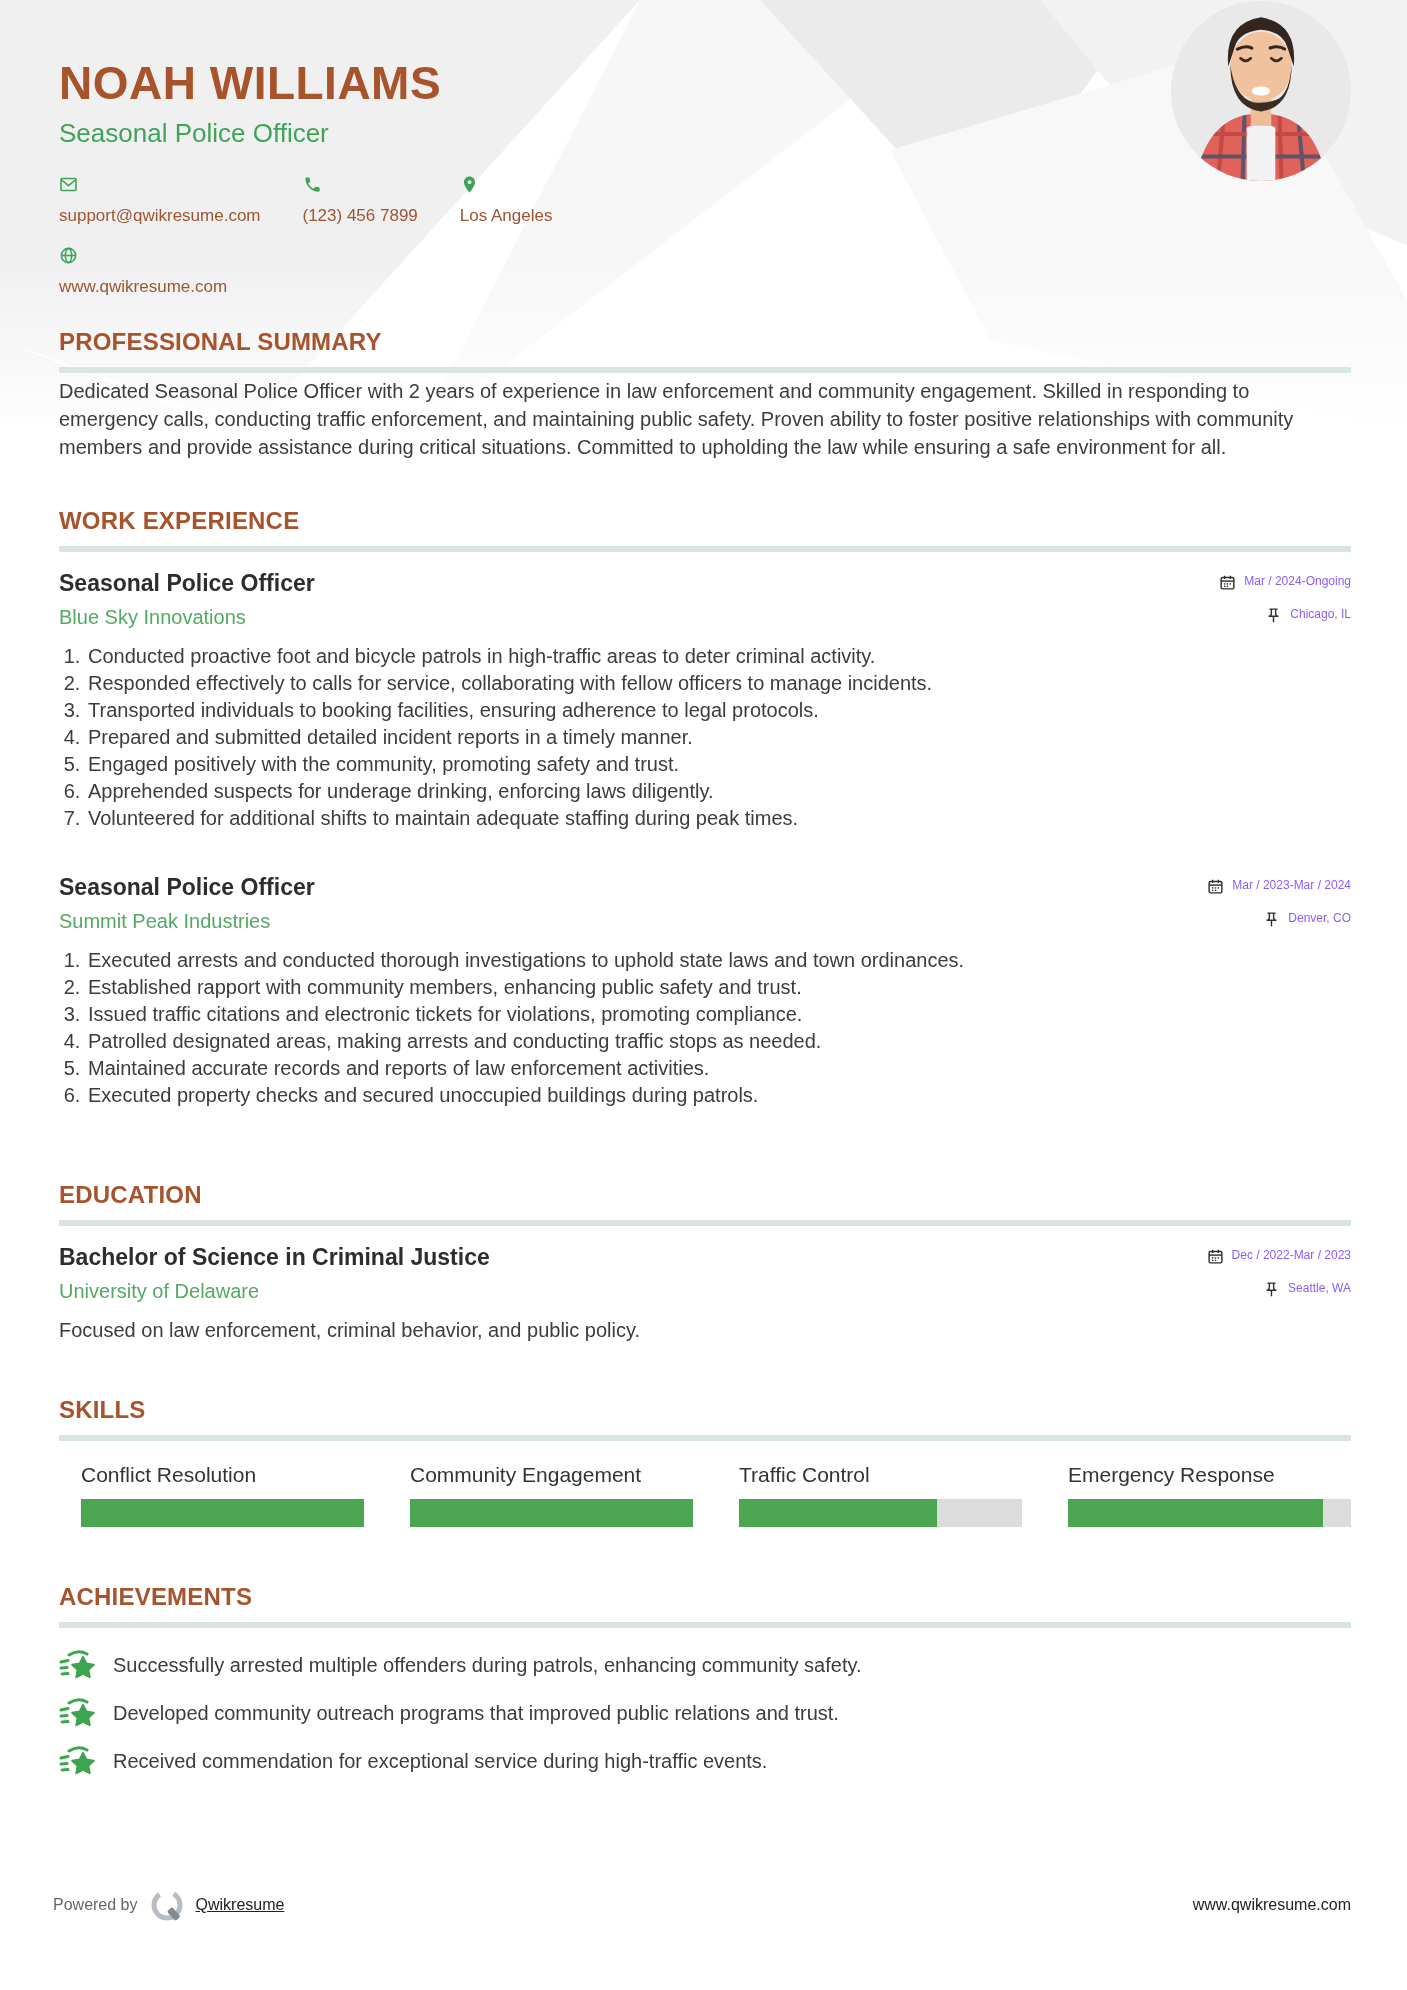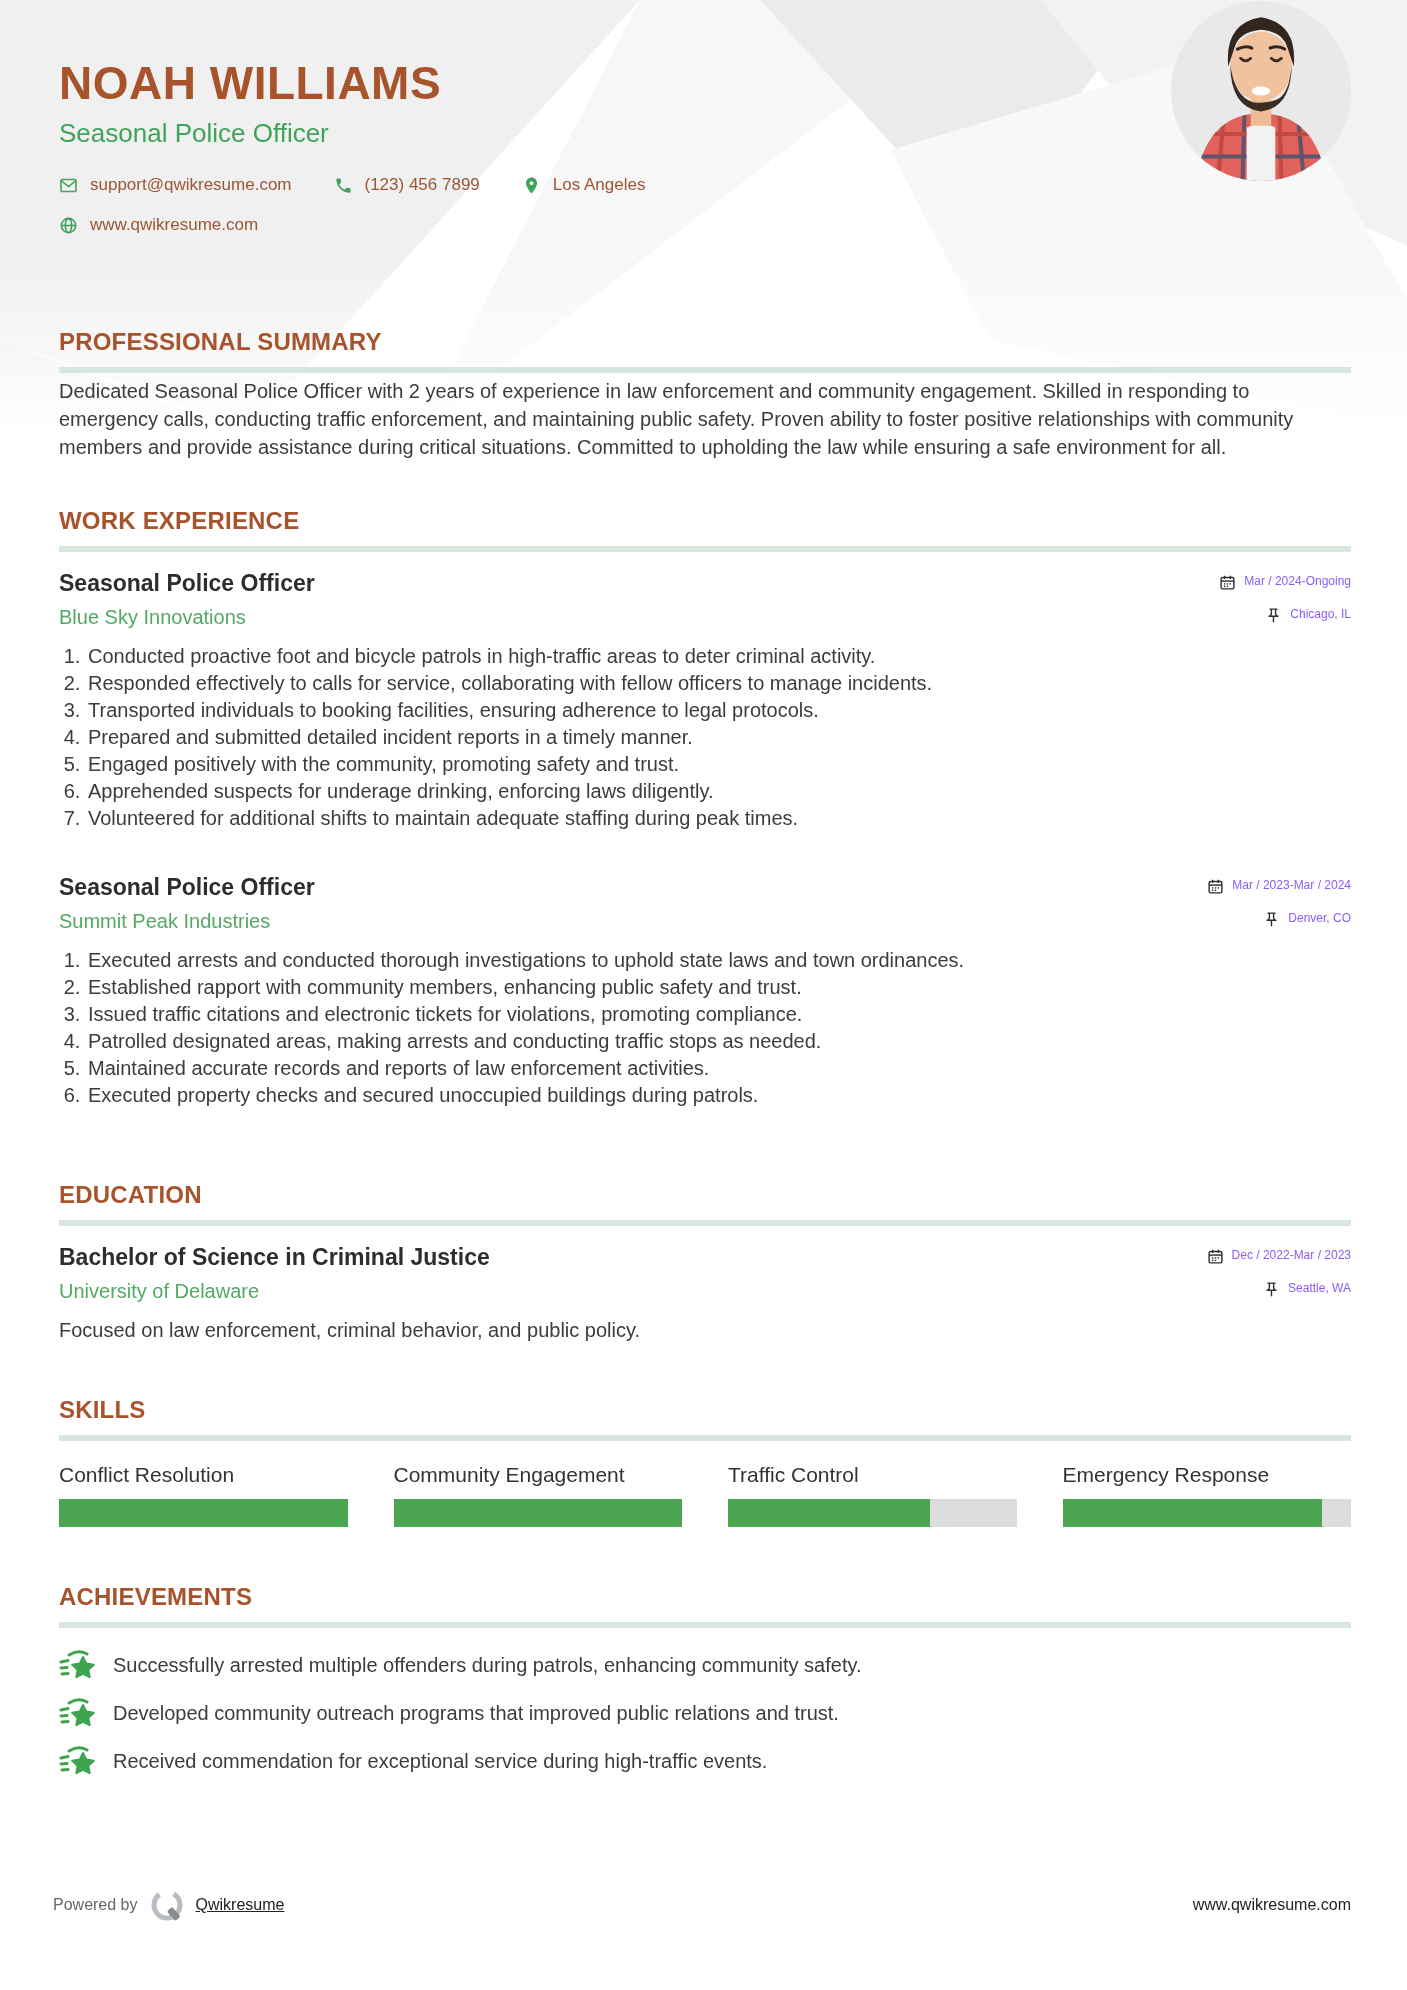--- a/index.html
+++ b/index.html
@@ -9,21 +9,21 @@
   }
   .header-bg{position:absolute;top:0;left:0;width:1407px;height:430px;z-index:0;}
   .page{position:relative;z-index:1;padding:0 56px 0 59px;}
 
   
   .header{position:relative;padding-top:60px;min-height:240px;}
   .name{font-size:46px;font-weight:bold;color:#a7532c;letter-spacing:.5px;margin:0;line-height:1;}
   .job-title{font-size:26px;color:#3fa35a;margin-top:12px;font-weight:500;}
   .contact-row{display:flex;align-items:center;gap:14px;margin-top:26px;}
   .contact-row + .contact-row{margin-top:20px;}
-  .contact-item{display:flex;align-items:flex-end;gap:12px;margin-right:28px;}
+  .contact-item{display:flex;align-items:flex-start;gap:12px;margin-right:28px;flex-direction:column;}
   .contact-item .txt{font-size:17px;color:#9c5632;}
   .cicon{width:19px;height:19px;flex:0 0 auto;}
   .avatar{position:absolute;left:1112px;top:1px;width:180px;height:180px;border-radius:50%;overflow:hidden;background:#e9e9e9;}
   .avatar svg{display:block;}
 
   
   .section{margin-top:0;}
   .sec-head{font-size:24px;font-weight:bold;color:#a7532c;line-height:1;margin:0 0 13px 0;letter-spacing:.2px;}
   .sec-divider{height:6px;background:#d8e7de;width:100%;}
   .summary-text{font-size:20px;line-height:28px;color:#3c3c3c;margin-top:4px;}
@@ -43,21 +43,21 @@
   #sec-summary{margin-top:30px;}
   #sec-experience{margin-top:48px;}
   #sec-education{margin-top:74px;}
   #sec-skills{margin-top:56px;}
   #sec-achievements{margin-top:58px;}
 
   
   .edu-desc{font-size:20px;color:#3c3c3c;margin-top:16px;}
 
   
-  .skills-grid{display:grid;grid-template-columns:repeat(4,1fr);column-gap:46px;margin-top:22px;}
+  .skills-grid{display:grid;grid-template-columns:repeat(4,1fr);column-gap:46px;margin-top:22px;margin-left:22px;}
   .skill-label{font-size:21px;color:#333333;}
   .skill-bar{height:28px;background:#dcdcdc;margin-top:12px;}
   .skill-fill{height:100%;background:#4ba551;}
 
   
   .ach-list{margin-top:20px;}
   .ach-item{display:flex;align-items:center;gap:16px;margin-top:14px;min-height:34px;}
   .ach-item .aicon{width:38px;height:32px;flex:0 0 auto;}
   .ach-text{font-size:20px;color:#3c3c3c;}
 

